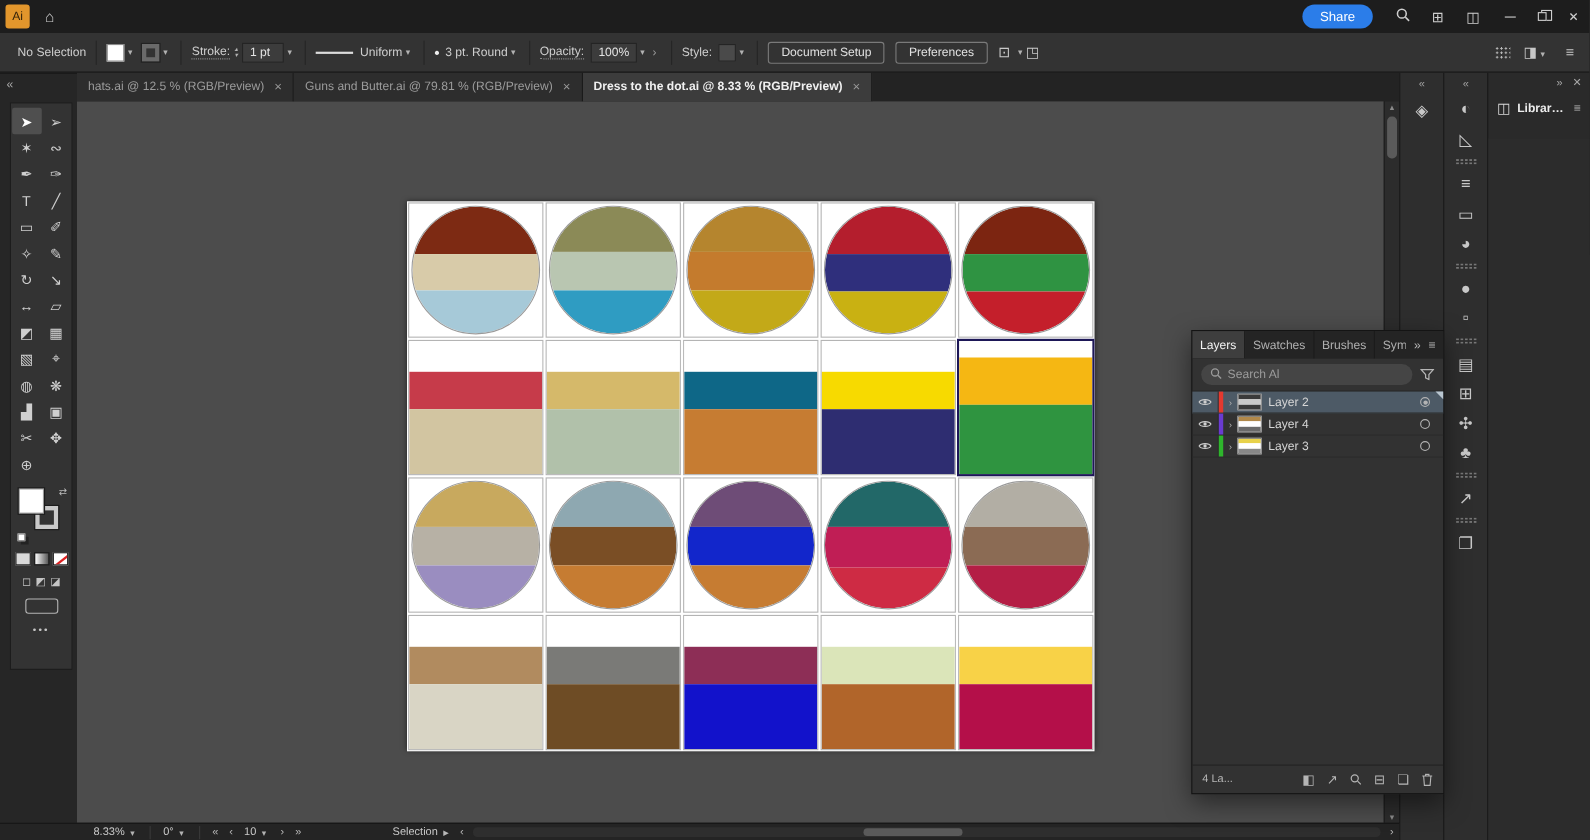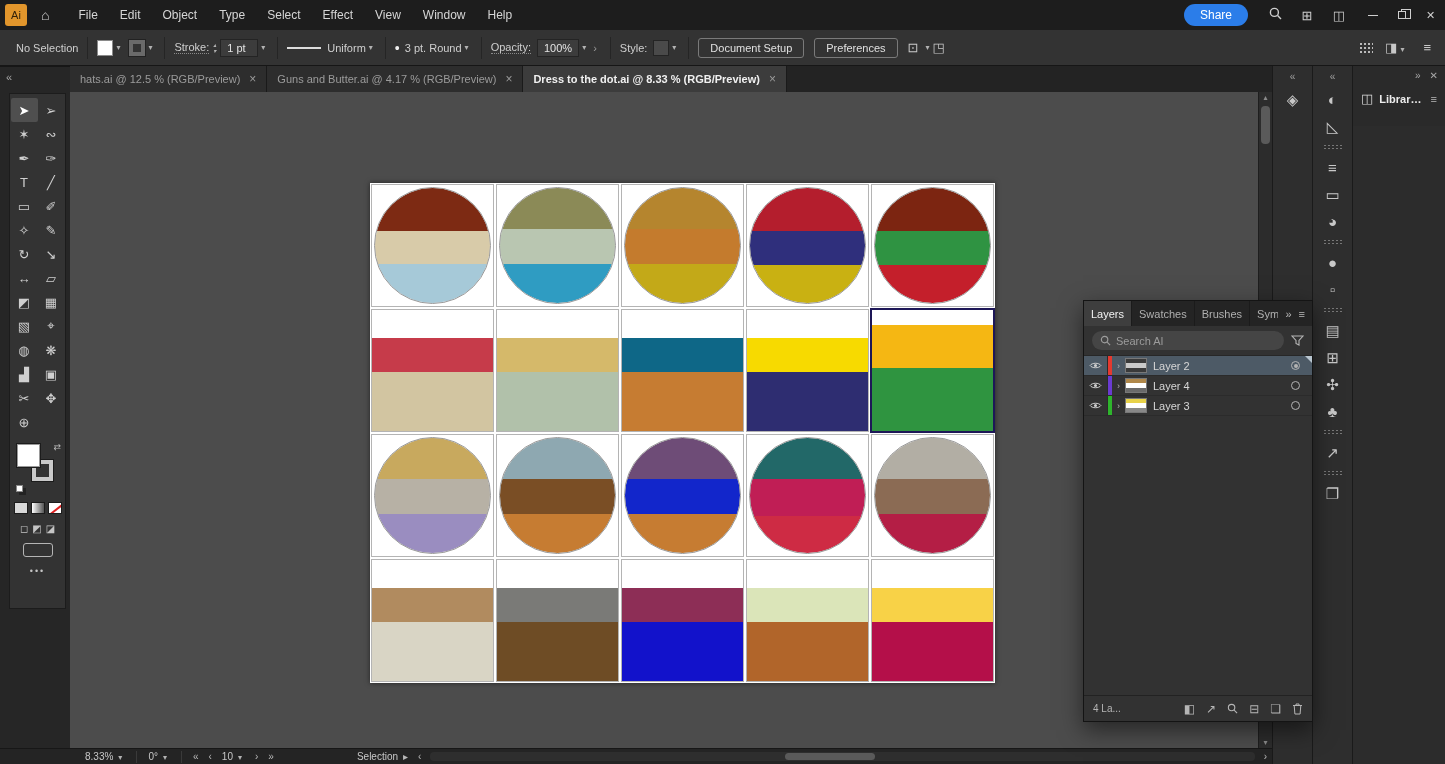--- a/index.html
+++ b/index.html
@@ -138,31 +138,20 @@
   .sb-status{margin-left:78px;white-space:nowrap}
   .h-scroll{flex:1;height:9px;background:#2e2e2e;border-radius:4px;margin:0 4px;position:relative;cursor:pointer}
   .h-thumb{position:absolute;left:43%;width:11%;top:1px;bottom:1px;background:#5a5a5a;border-radius:4px;cursor:pointer}
 </style>
 </head>
 <body>
 
 <div id="titlebar">
   <div class="app-logo">Ai</div>
   <span class="home-icon">⌂</span>
-  <div id="menu-bar">
-      <span class="menu-item">File</span>
-      <span class="menu-item">Edit</span>
-      <span class="menu-item">Object</span>
-      <span class="menu-item">Type</span>
-      <span class="menu-item">Select</span>
-      <span class="menu-item">Effect</span>
-      <span class="menu-item">View</span>
-      <span class="menu-item">Window</span>
-      <span class="menu-item">Help</span>
-    </div>
   <div class="tb-right">
     <button class="share-btn">Share</button>
     <span class="tb-icon"><svg width="13" height="13" viewBox="0 0 13 13">
           <circle cx="5.4" cy="5.4" r="4" fill="none" stroke="#cfcfcf" stroke-width="1.4"></circle>
           <line x1="8.6" y1="8.6" x2="12" y2="12" stroke="#cfcfcf" stroke-width="1.4"></line>
         </svg></span>
     <span class="tb-icon">⊞</span>
     <span class="tb-icon">◫</span>
     <span class="win-btn">
         <span class="min-glyph"></span>
@@ -218,21 +207,21 @@
     <span class="cb-icon">≡</span>
   </div>
 </div>
 
 <div id="document-tab-bar">
     <div class="doc-tab">
       <span class="doc-tab-label">hats.ai @ 12.5 % (RGB/Preview)</span>
       <span class="doc-tab-close">×</span>
     </div>
     <div class="doc-tab">
-      <span class="doc-tab-label">Guns and Butter.ai @ 4.17 % (RGB/Preview)</span>
+      <span class="doc-tab-label">Guns and Butter.ai @ 79.81 % (RGB/Preview)</span>
       <span class="doc-tab-close">×</span>
     </div>
     <div class="doc-tab active">
       <span class="doc-tab-label">Dress to the dot.ai @ 8.33 % (RGB/Preview)</span>
       <span class="doc-tab-close">×</span>
     </div>
   </div>
 
 <div id="left-dock">
   <span class="dock-collapse">«</span>

